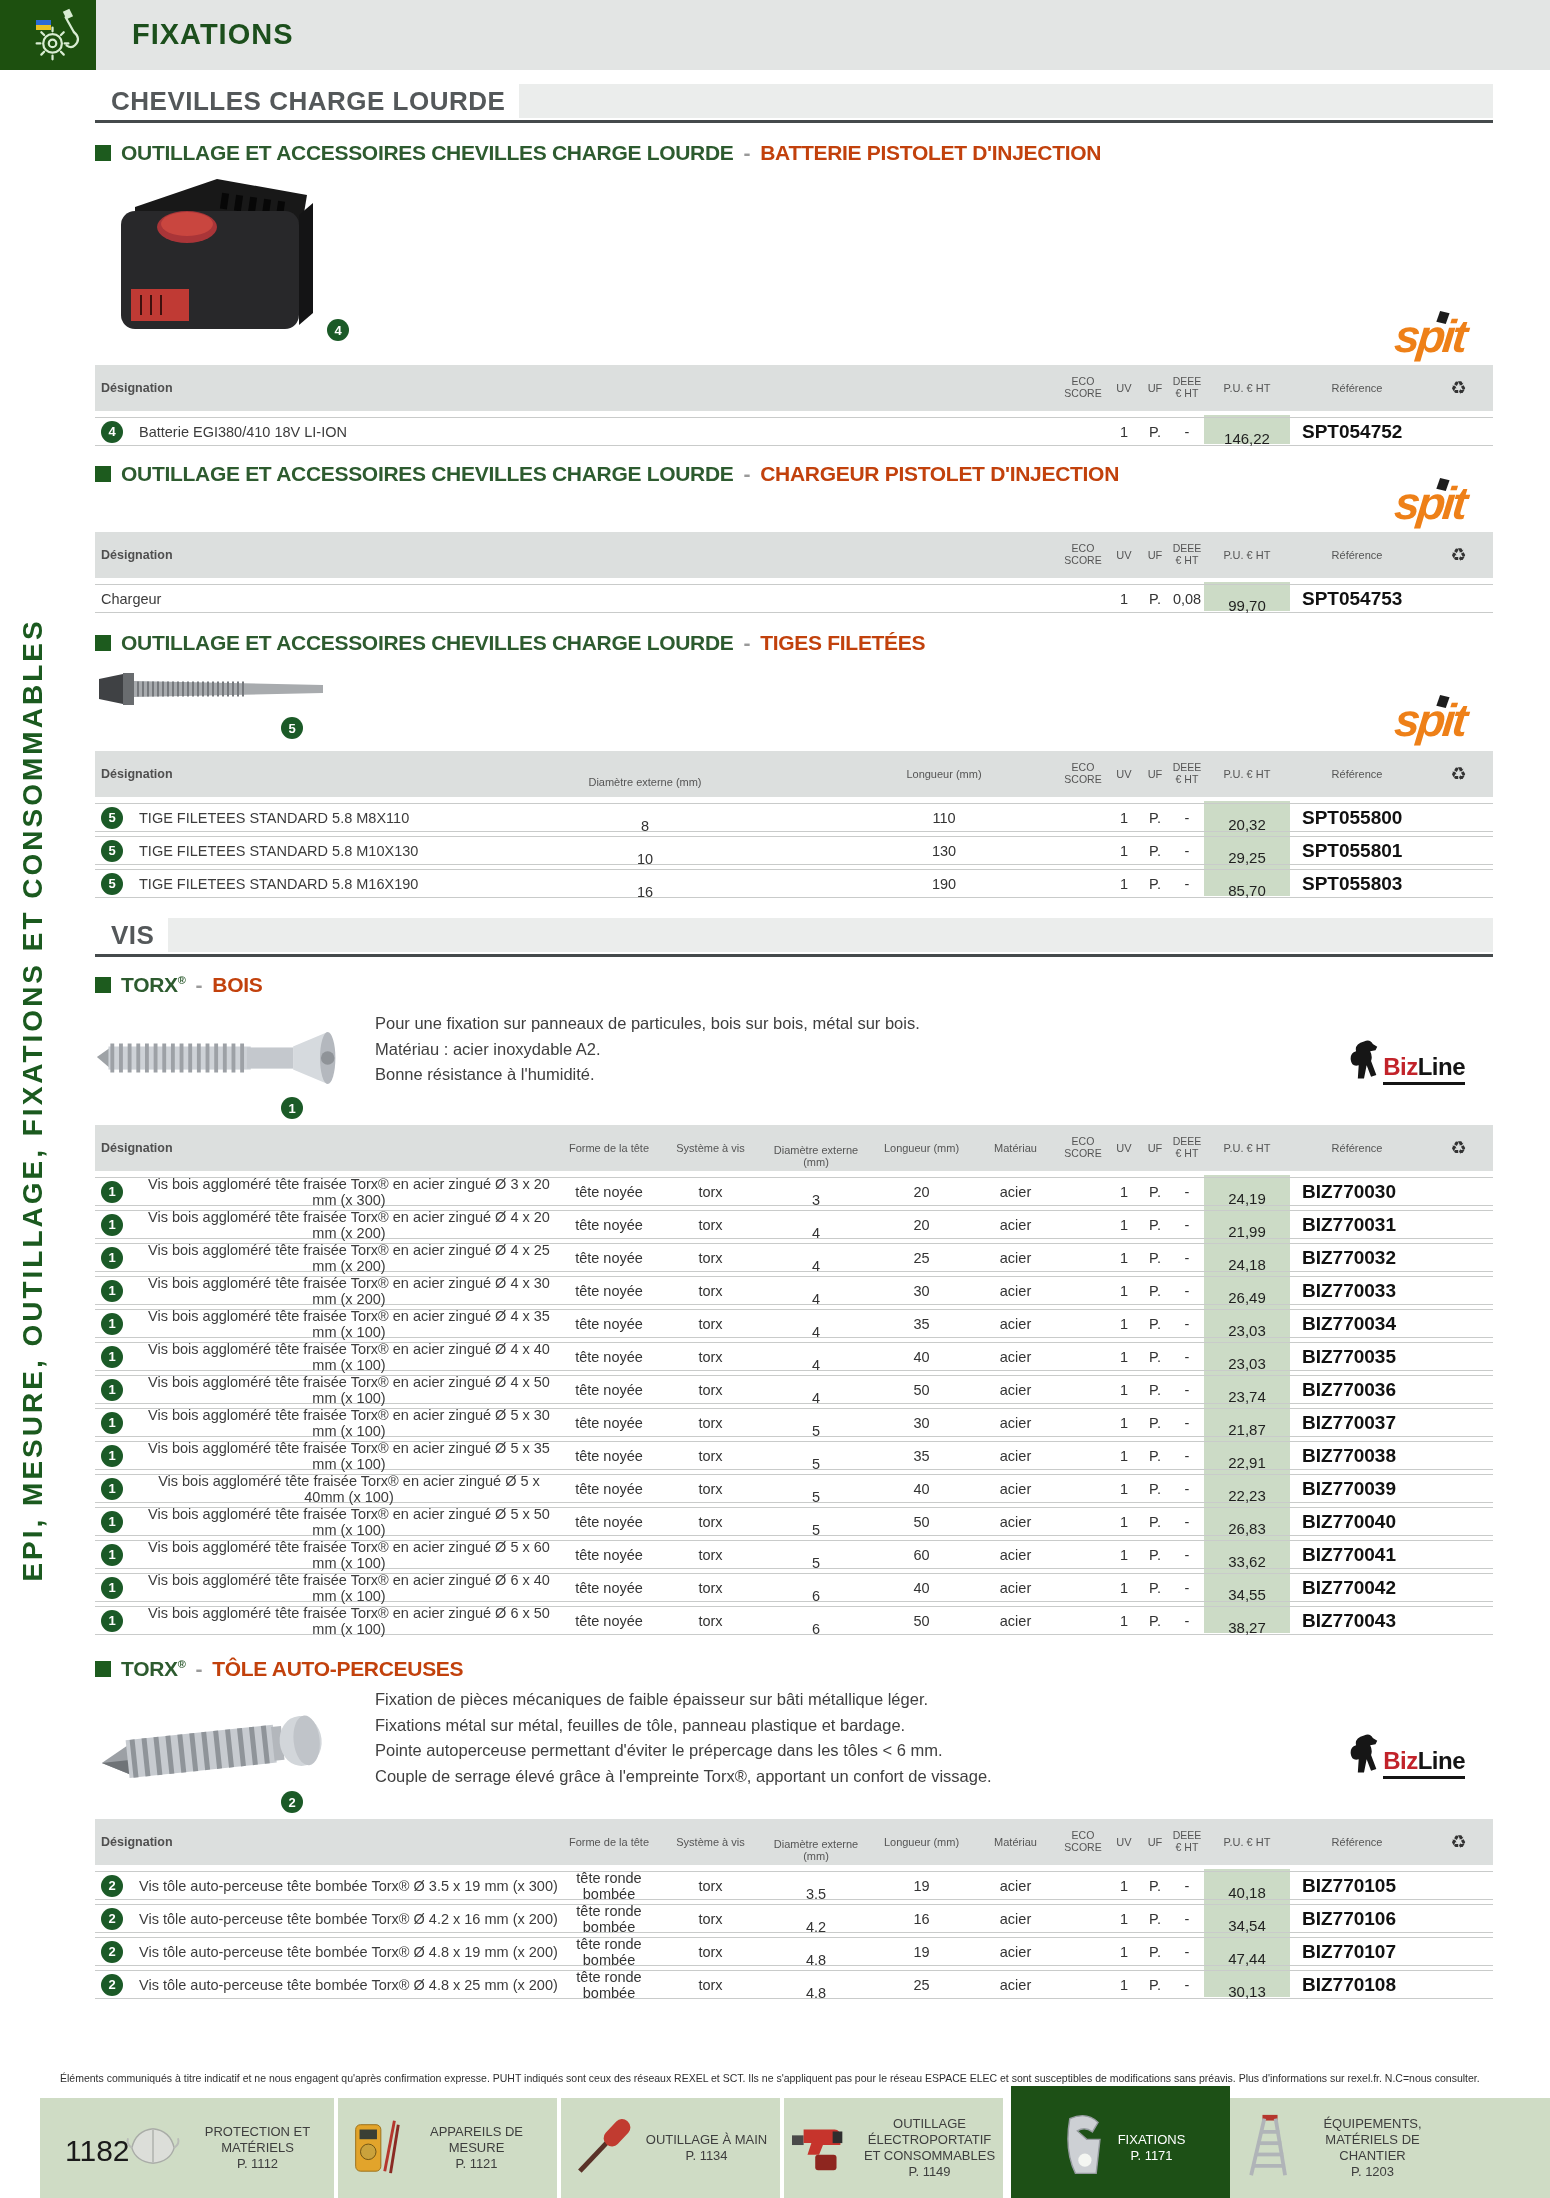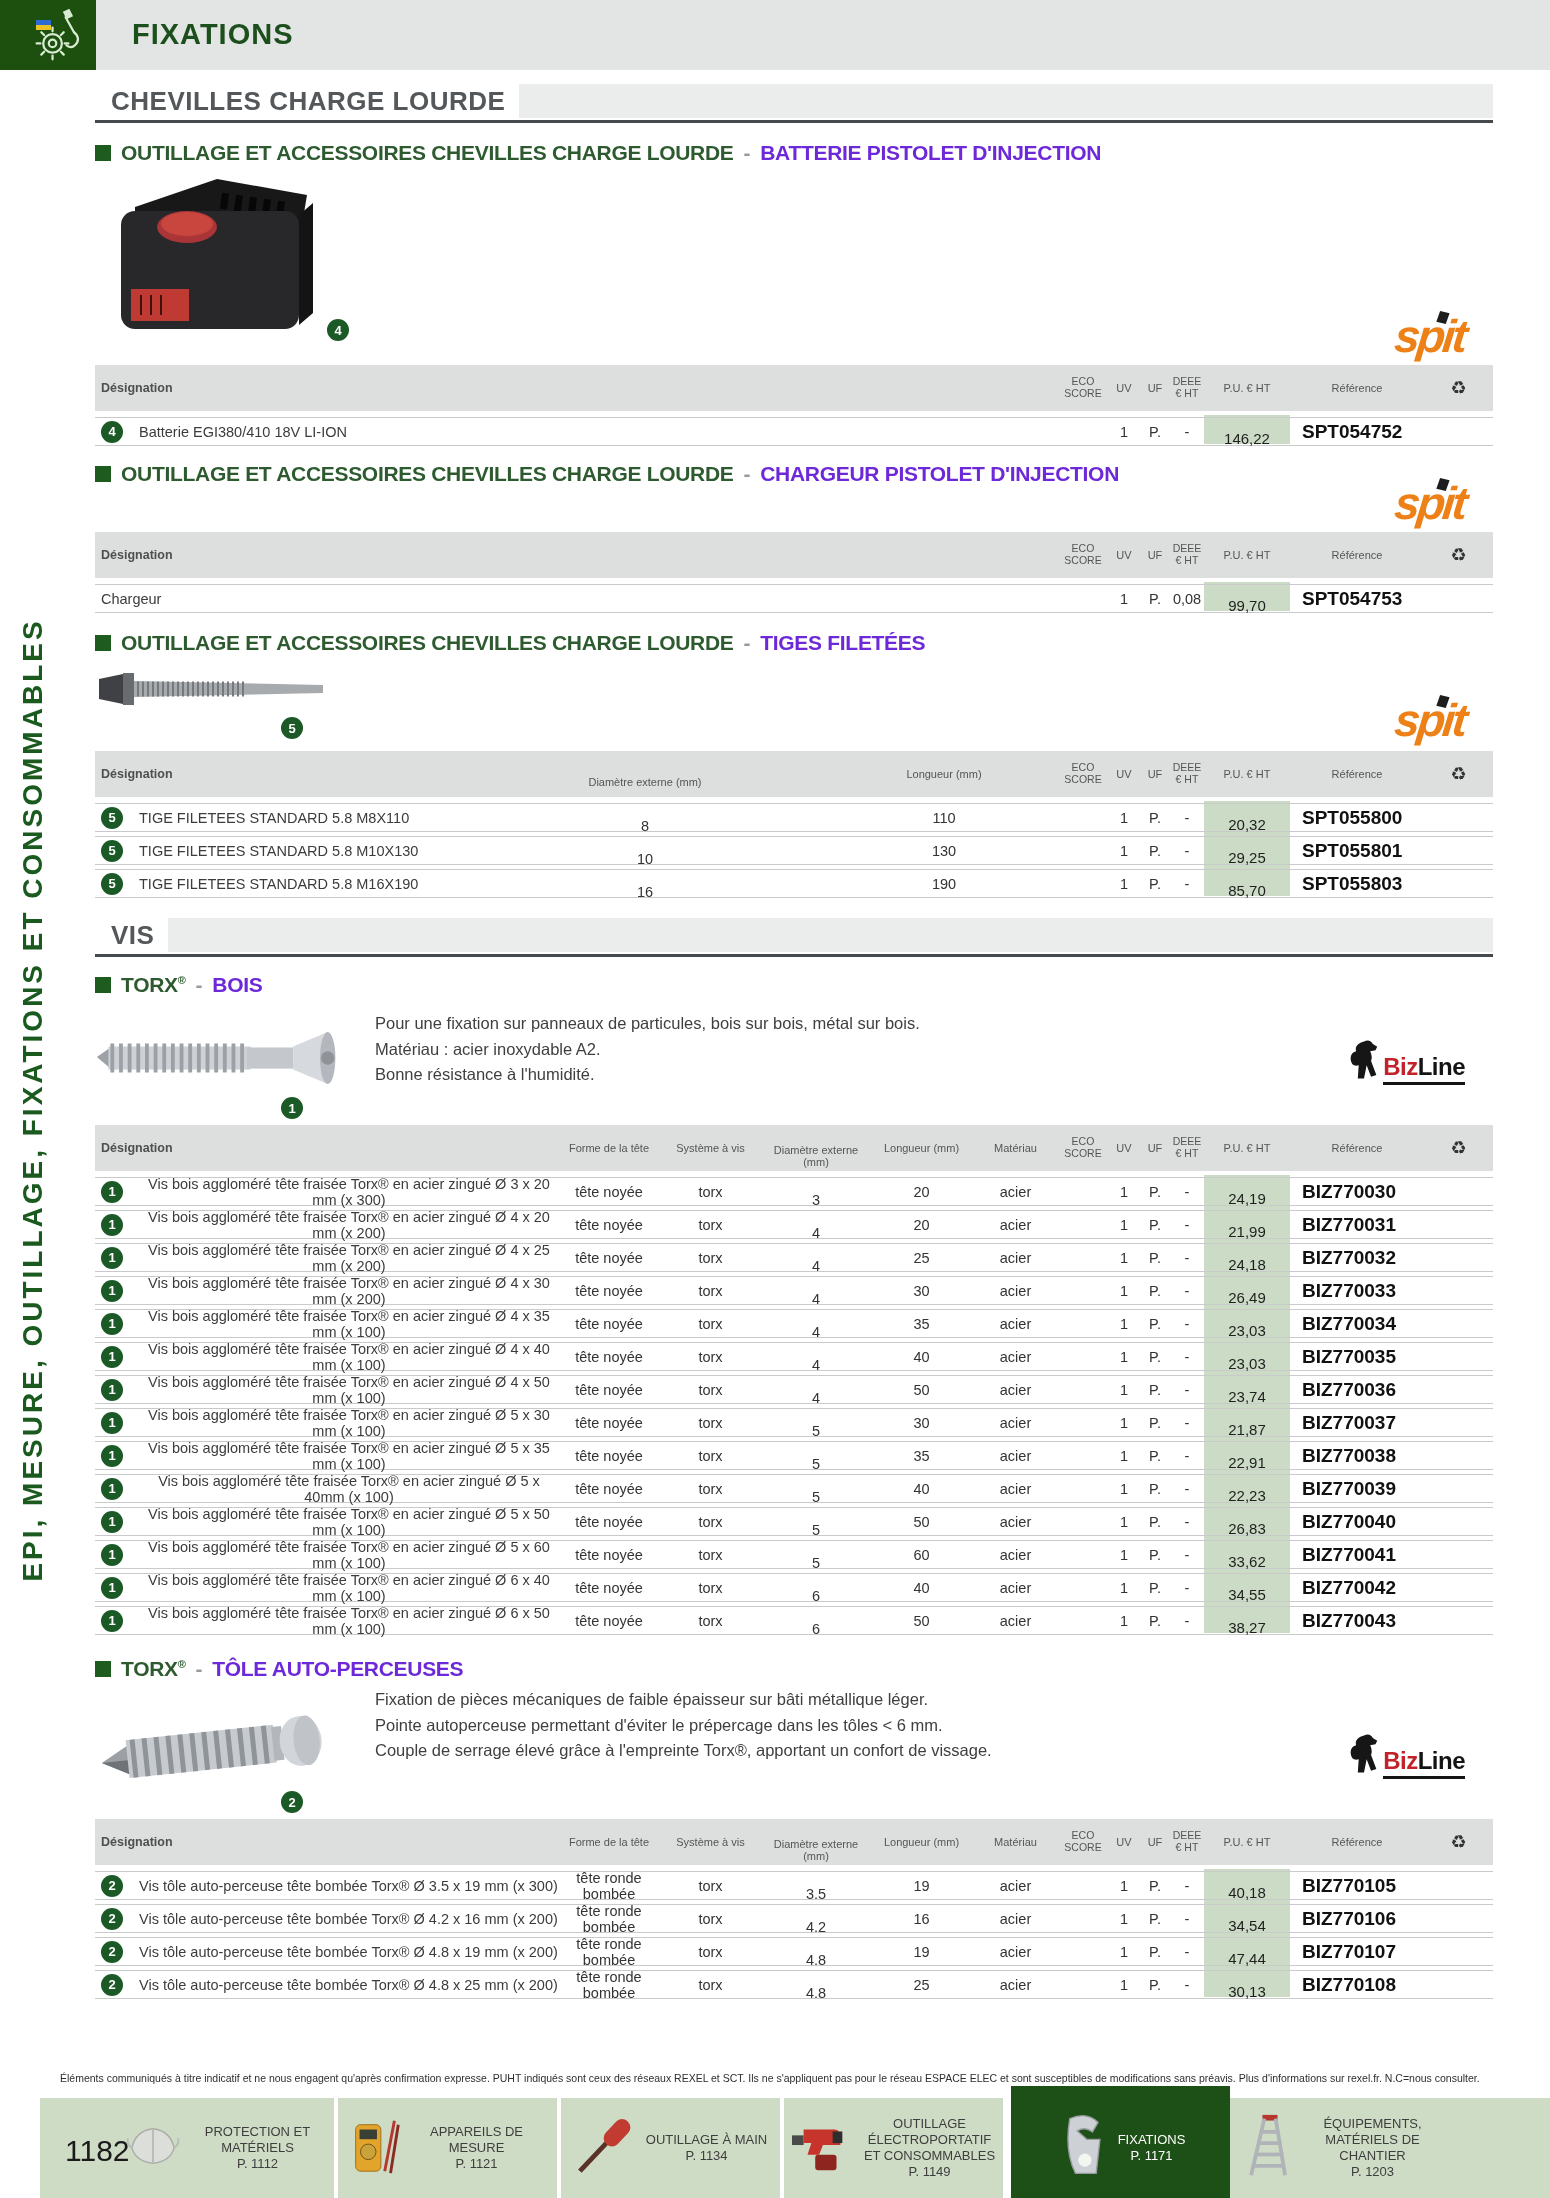--- a/index.html
+++ b/index.html
@@ -25,21 +25,21 @@
 
   .cat-row { display:flex; align-items:stretch; height:34px; }
   .cat-row .cat { font-size:26px; font-weight:bold; color:#54585a; letter-spacing:.5px; padding:2px 14px 0 16px; white-space:nowrap; }
   .cat-row .fill { flex:1; background:#ebedec; }
   .cat-rule { height:0; border-bottom:3px solid #454a4c; margin-top:2px; }
 
   .sec-head { display:flex; align-items:center; gap:10px; font-size:21px; font-weight:bold; letter-spacing:-.3px; }
   .sec-head .sq { width:16px; height:16px; background:#1d5b1e; flex:0 0 auto; }
   .sec-head .g { color:#2d5b2f; }
   .sec-head .dash { color:#9a9a9a; }
-  .sec-head .gy { color:#6d28d9; }
+  .sec-head .gy { color:#c2410c; }
   .sec-head sup { font-size:11px; color:#2d5b2f; }
 
   .media { position:relative; }
   .desc { position:absolute; left:280px; top:14px; font-size:16.5px; color:#3f3f3f; line-height:1.55; }
 
   .badge { width:22px; height:22px; border-radius:50%; background:#1b5a27; color:#fff; font-size:13px;
            font-weight:bold; display:flex; align-items:center; justify-content:center; flex:0 0 auto; }
   .badge.abs { position:absolute; }
 
   
@@ -669,20 +669,21 @@
           <line x1="36" y1="61" x2="178" y2="61" stroke="#8f9499" stroke-width="38" stroke-dasharray="5 7"></line>
           <rect x="178" y="44" width="10" height="34" fill="#b3b7bc"></rect>
           <ellipse cx="206" cy="61" rx="21" ry="25" fill="#d2d6da"></ellipse>
           <ellipse cx="212" cy="61" rx="13" ry="25" fill="#c0c4c9"></ellipse>
         </g>
       </svg>
     </span>
     <span class="badge abs" style="left:186px; top:110px;">2</span>
     <div class="desc" style="top:6px;">
       <p>Fixation de pièces mécaniques de faible épaisseur sur bâti métallique léger.</p>
+        <p>Fixations métal sur métal, feuilles de tôle, panneau plastique et bardage.</p>
         <p>Pointe autoperceuse permettant d'éviter le prépercage dans les tôles &lt; 6 mm.</p>
         <p>Couple de serrage élevé grâce à l'empreinte Torx®, apportant un confort de vissage.</p>
     </div>
     <span class="bizline" style="position:absolute; right:28px; top:52px;">
       <span>
         <svg width="30" height="42" viewBox="0 0 34 46">
             <path fill="#161616" d="M17 2 q7 -3 10 3 l5 3 -2 4 -6 1 q3 6 1 11 l6 16 -6 2 -5 -13 -3 15 -7 0 1 -15 q-8 2 -9 -6 q-1 -8 6 -10 q-2 -8 9 -11z"></path>
           </svg>
       </span>
       <span class="txt"><span class="biz">Biz</span><span class="line">Line</span></span>

